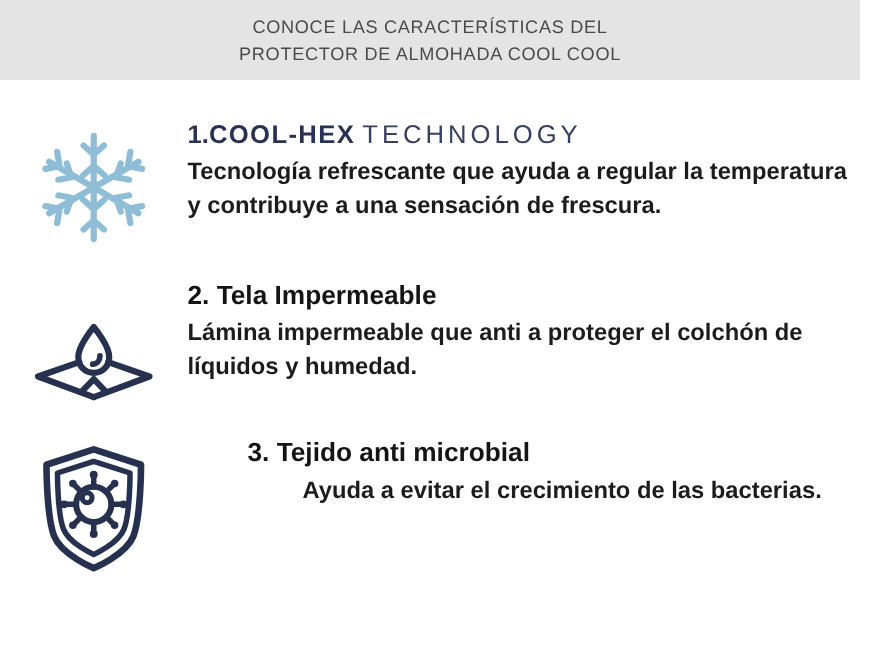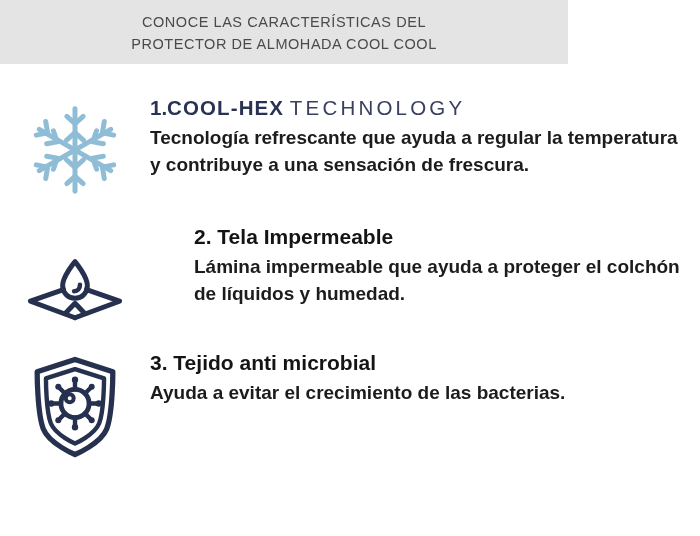--- a/index.html
+++ b/index.html
@@ -11,21 +11,21 @@
     width: 700px;
     height: 536px;
     background: #ffffff;
     font-family: "Liberation Sans", "DejaVu Sans", sans-serif;
     overflow: hidden;
     position: relative;
   }
 
   
   .header-band {
-    width: 568px;
+    width: 688px;
     height: 64px;
     background: #e4e4e4;
     display: flex;
     flex-direction: column;
     align-items: center;
     justify-content: center;
     box-sizing: border-box;
     padding-top: 2px;
   }
   .header-line {
@@ -42,22 +42,22 @@
   .features {
     padding: 0;
     margin: 0;
   }
   .feature {
     display: flex;
     align-items: flex-start;
     box-sizing: border-box;
   }
   .feature-1 { padding-top: 30px; }
-  .feature-2 { padding-top: 25px; gap: 44px; }
-  .feature-3 { padding-top: 28px; }
+  .feature-2 { padding-top: 25px; }
+  .feature-3 { padding-top: 28px; gap: 48px; }
 
   .icon-cell {
     width: 150px;
     min-width: 150px;
     display: flex;
     justify-content: center;
     flex-shrink: 0;
   }
   .icon-cell svg { display: block; }
 
@@ -95,21 +95,21 @@
     color: #39405f;
   }
 
   .feature-desc {
     margin: 2px 0 0 0;
     font-size: 19px;
     font-weight: 700;
     color: #1c1c1c;
     line-height: 27px;
   }
-  .feature-desc-3 { line-height: 27px; }
+  .feature-desc-3 { line-height: 27px; margin-left: 44px; }
 </style>
 </head>
 <body>
 
 <div class="header-band">
   <div class="header-line">CONOCE LAS CARACTERÍSTICAS DEL</div>
   <div class="header-line">PROTECTOR DE ALMOHADA COOL COOL</div>
 </div>
 
 <div class="features">
@@ -164,21 +164,21 @@
 
             <path d="M74 42 L114 56 L60 76"></path>
 
             <path d="M49 70 L60 58.5 L71 70"></path>
           </g>
         </svg>
       </div>
     </div>
     <div class="text-cell">
       <h2 class="feature-title">2. Tela Impermeable</h2>
-      <p class="feature-desc">Lámina impermeable que ayuda a proteger el colchón de líquidos y humedad.</p>
+      <p class="feature-desc">Lámina impermeable que anti a proteger el colchón de líquidos y humedad.</p>
     </div>
   </div>
 
   <div class="feature feature-3">
     <div class="icon-cell">
       <div class="icon-shield-wrap">
         <svg width="88" height="104" viewBox="0 0 100 118" aria-hidden="true">
           <g stroke="#26304f" stroke-linecap="round" stroke-linejoin="round" fill="none">
 
             <path d="M50 5 L93 19 C93 19 93 66 86 84 C79 101 50 113 50 113 C50 113 21 101 14 84 C7 66 7 19 7 19 Z" stroke-width="6"></path>

